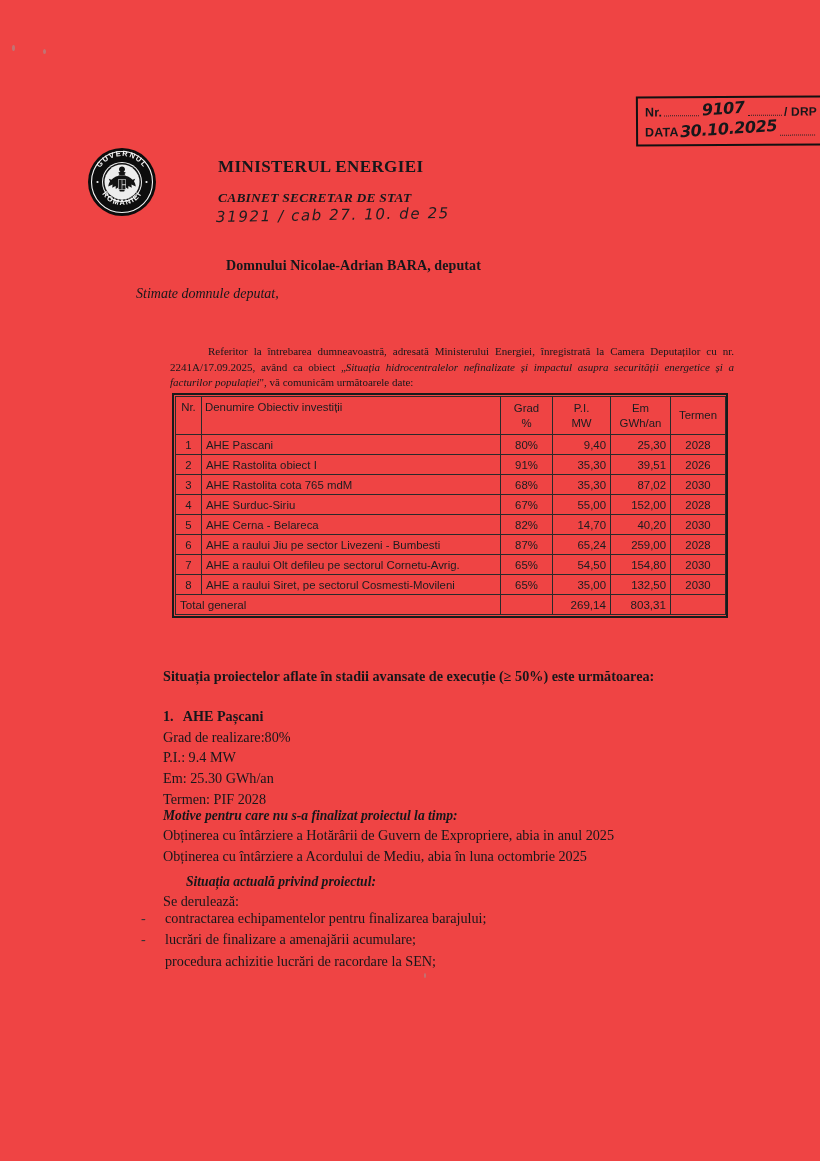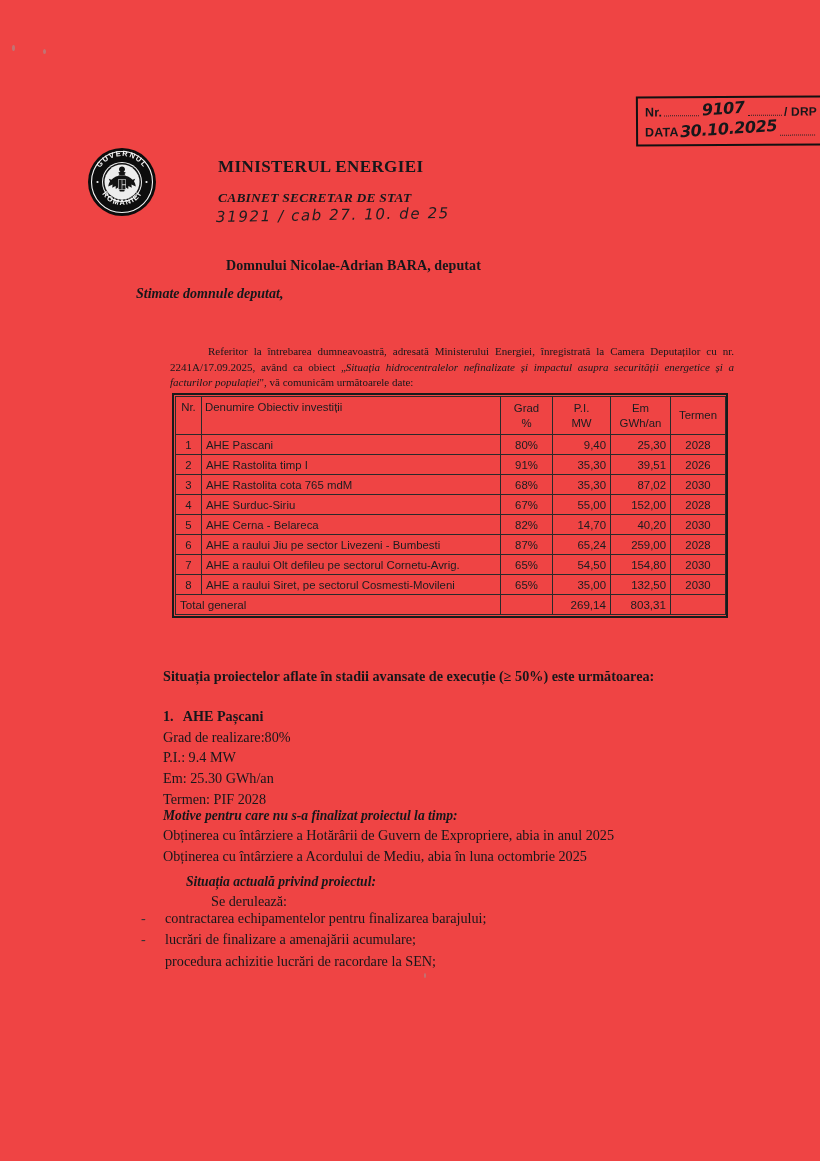--- a/index.html
+++ b/index.html
@@ -111,21 +111,21 @@
     text-align: center;
     font-weight: bold;
     font-size: 14px;
     letter-spacing: .1px;
   }
   .greeting {
     position: absolute;
     left: 136px;
     top: 286px;
     font-style: italic;
-    font-weight: bold;
+    font-weight: normal;
     font-size: 14px;
   }
   .intro {
     position: absolute;
     left: 170px;
     top: 312px;
     width: 564px;
     font-size: 11px;
     line-height: 1.42;
     text-align: justify;
@@ -221,21 +221,21 @@
   #motive-head { top: 808px; }
   #situatie-act-head { top: 874px; margin-left: 23px; }
 
   .plain-lines {
     position: absolute;
     left: 163px;
     font-size: 14.2px;
     line-height: 1.46;
   }
   #motive-lines { top: 825px; }
-  #sit-lines { top: 891px; margin-left: 48px; }
+  #sit-lines { top: 891px; }
 
   .bullets {
     position: absolute;
     left: 141px;
     top: 908px;
     font-size: 14.2px;
     line-height: 1.5;
   }
   .bullets .row { display: flex; }
   .bullets .dash {
@@ -356,21 +356,21 @@
           <tr>
             <td class="c-nr">1</td>
             <td class="c-name">AHE Pascani</td>
             <td class="c-grad">80%</td>
             <td class="c-pi">9,40</td>
             <td class="c-em">25,30</td>
             <td class="c-term">2028</td>
           </tr>
           <tr>
             <td class="c-nr">2</td>
-            <td class="c-name">AHE Rastolita timp I</td>
+            <td class="c-name">AHE Rastolita obiect I</td>
             <td class="c-grad">91%</td>
             <td class="c-pi">35,30</td>
             <td class="c-em">39,51</td>
             <td class="c-term">2026</td>
           </tr>
           <tr>
             <td class="c-nr">3</td>
             <td class="c-name">AHE Rastolita cota 765 mdM</td>
             <td class="c-grad">68%</td>
             <td class="c-pi">35,30</td>

